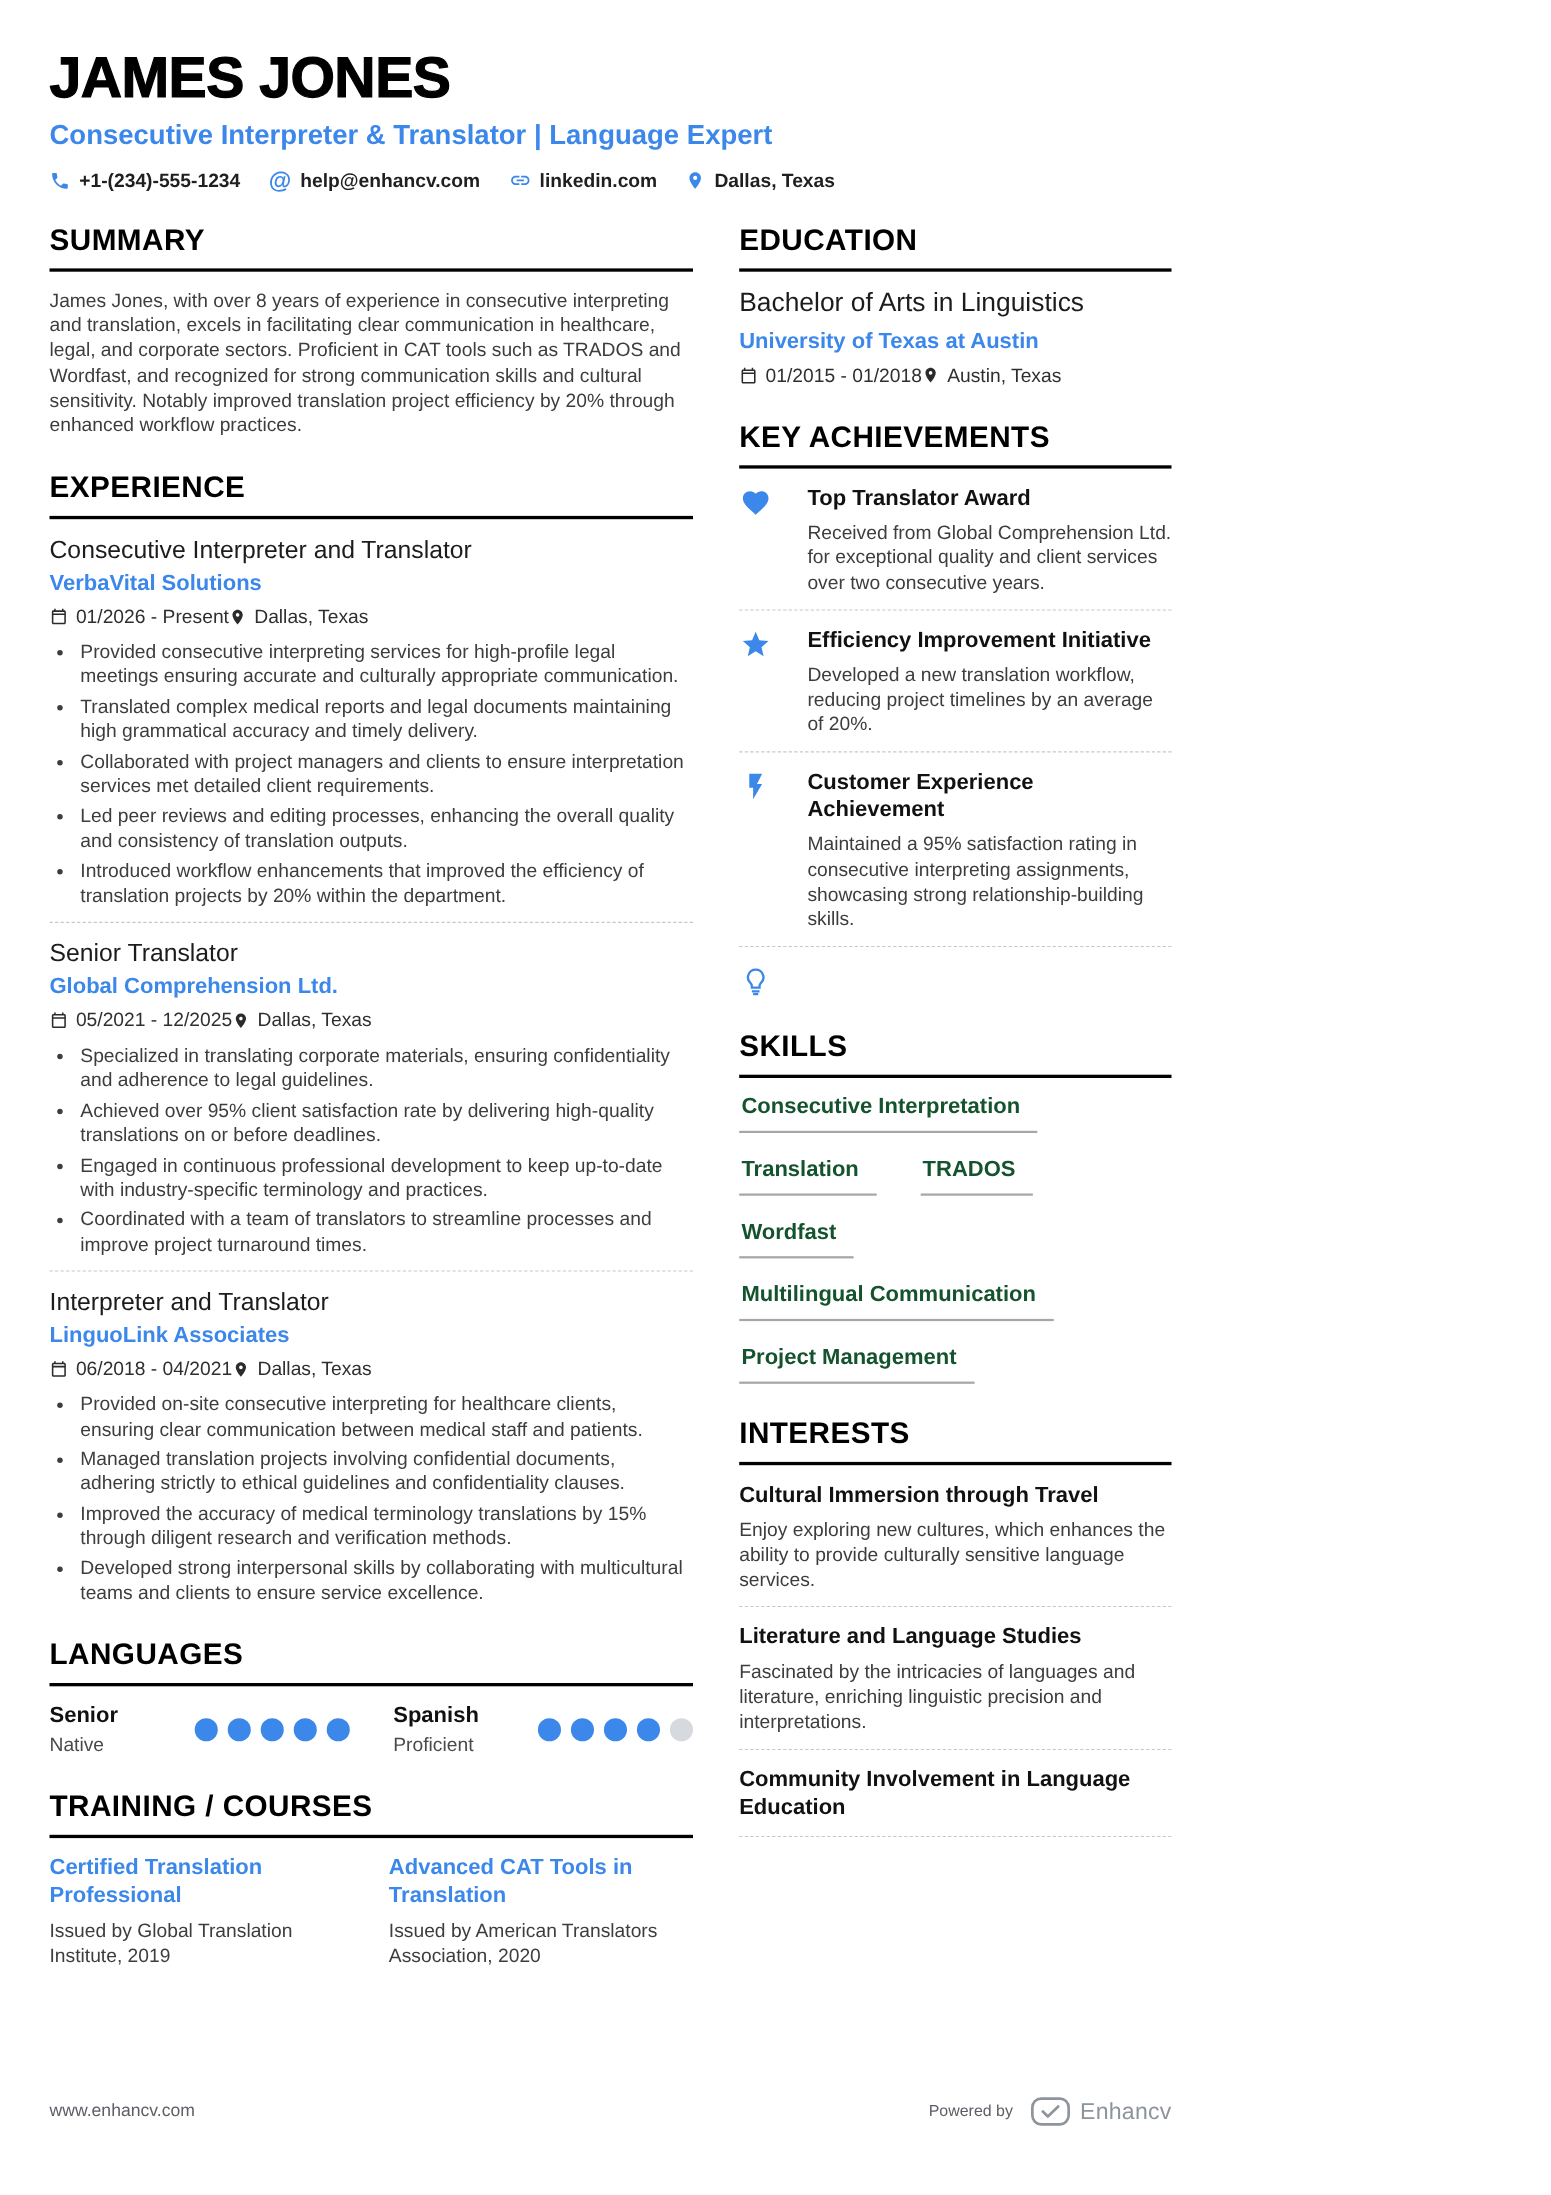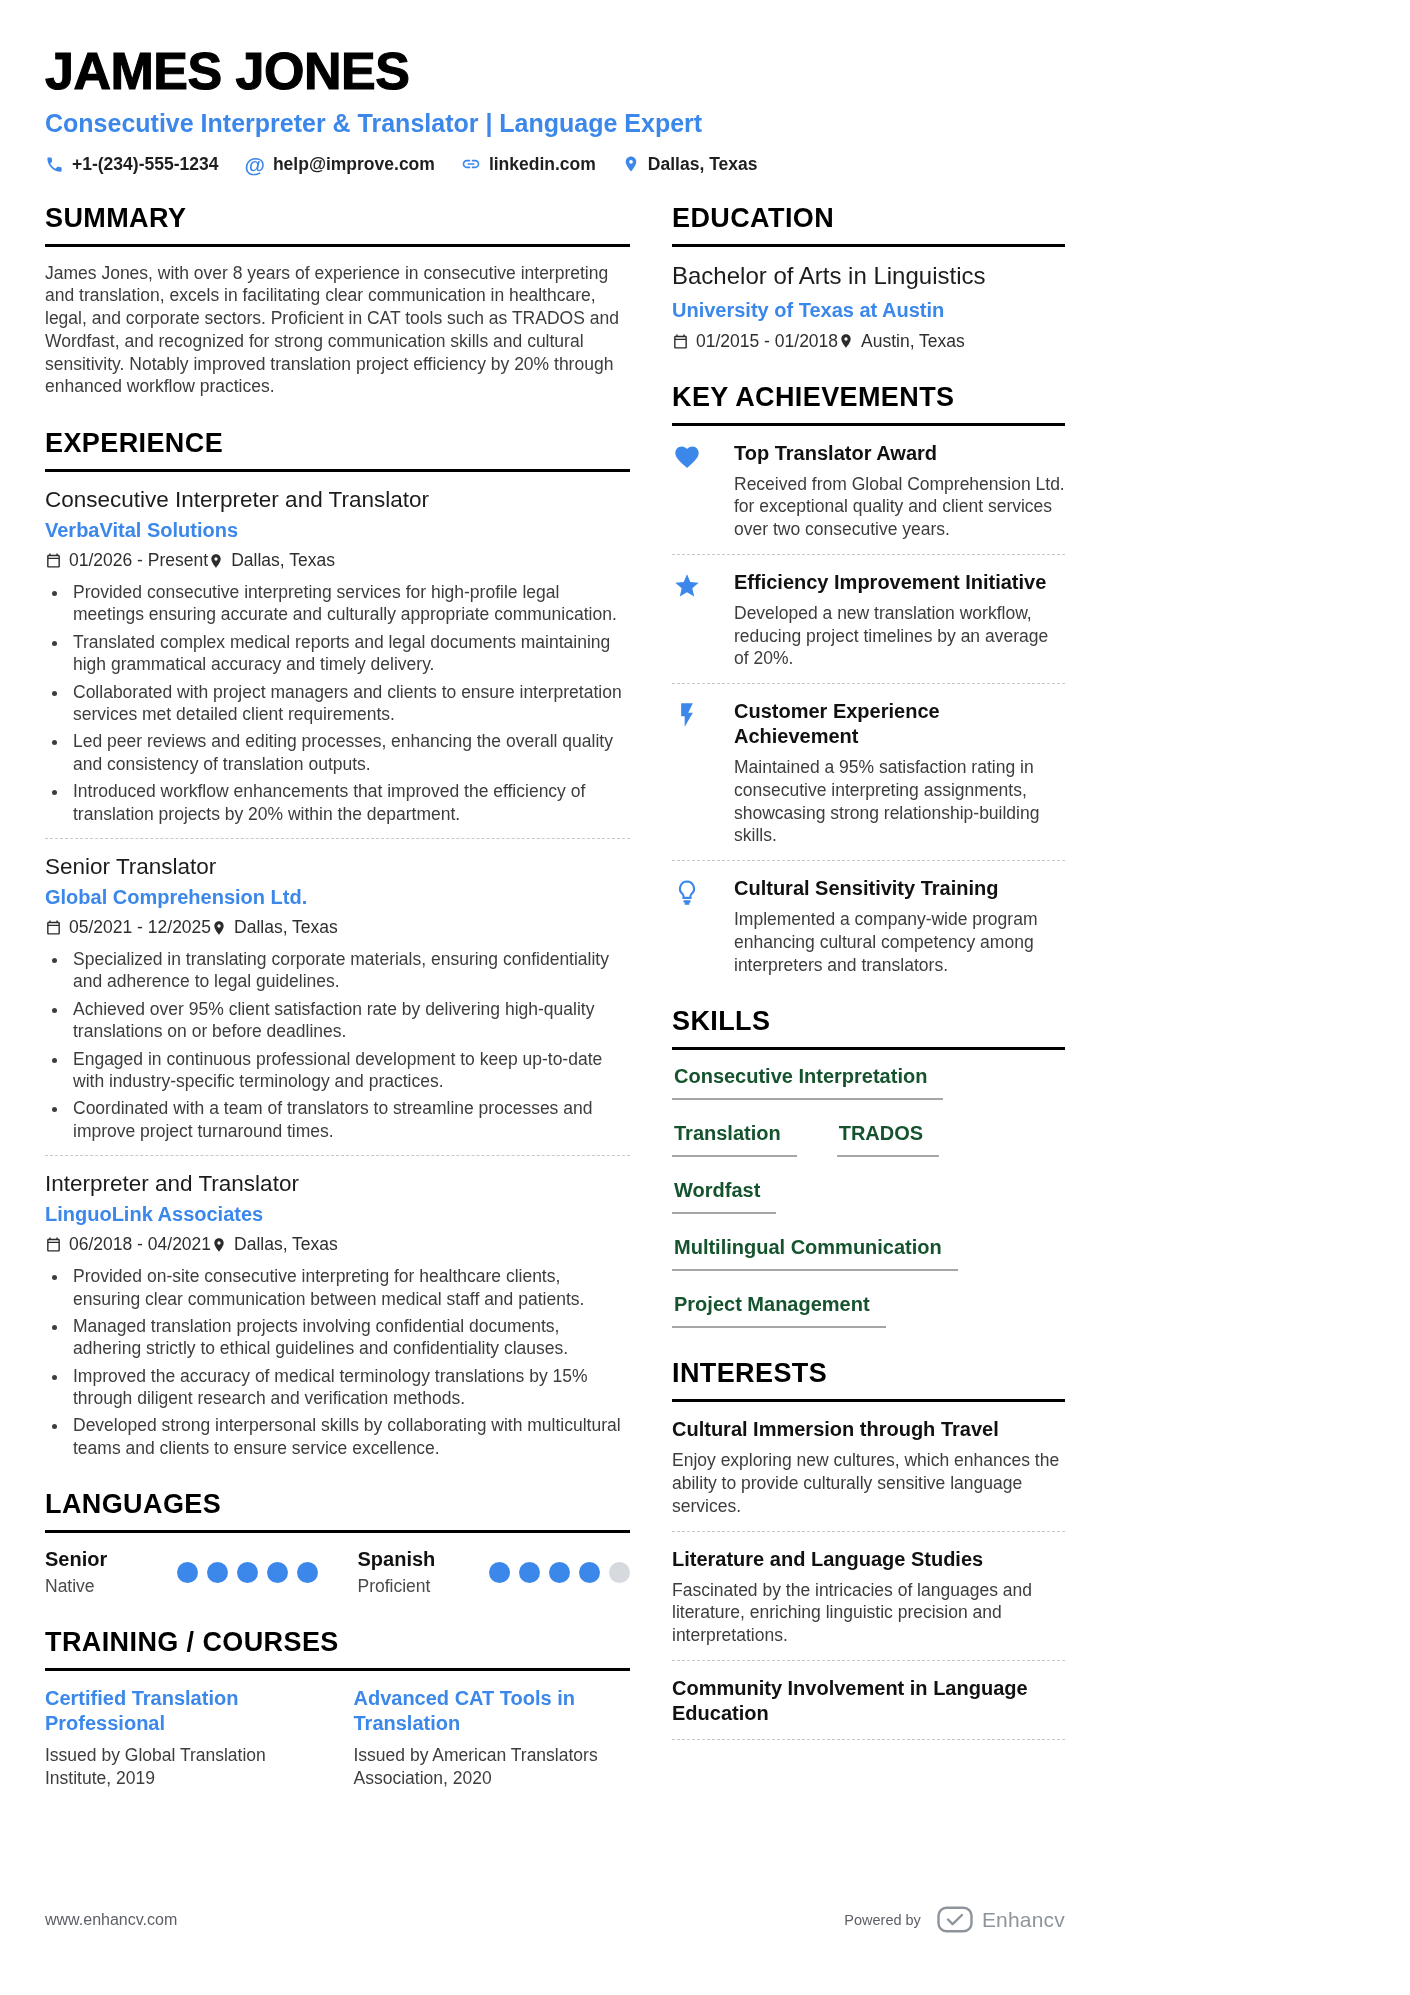--- a/index.html
+++ b/index.html
@@ -94,21 +94,21 @@
         <div class="contact-item">
           <span class="cicon">
             <svg width="19" height="19" viewBox="0 0 24 24" fill="currentColor">
                 <path d="M6.62 10.79c1.44 2.83 3.76 5.14 6.59 6.59l2.2-2.2c.27-.27.67-.36 1.02-.24 1.12.37 2.33.57 3.57.57.55 0 1 .45 1 1V20c0 .55-.45 1-1 1-9.39 0-17-7.61-17-17 0-.55.45-1 1-1h3.5c.55 0 1 .45 1 1 0 1.25.2 2.45.57 3.57.11.35.03.74-.25 1.02l-2.2 2.2z"></path>
               </svg>
           </span>
           <span class="ctext">+1-(234)-555-1234</span>
         </div>
         <div class="contact-item">
           <span class="cicon at-glyph">@</span>
-          <span class="ctext">help@improve.com</span>
+          <span class="ctext">help@enhancv.com</span>
         </div>
         <div class="contact-item">
           <span class="cicon">
             <svg width="20" height="20" viewBox="0 0 24 24" fill="currentColor">
                 <path d="M3.9 12c0-1.71 1.39-3.1 3.1-3.1h4V7H7c-2.76 0-5 2.24-5 5s2.24 5 5 5h4v-1.9H7c-1.71 0-3.1-1.39-3.1-3.1zM8 13h8v-2H8v2zm9-6h-4v1.9h4c1.71 0 3.1 1.39 3.1 3.1s-1.39 3.1-3.1 3.1h-4V17h4c2.76 0 5-2.24 5-5s-2.24-5-5-5z"></path>
               </svg>
           </span>
           <span class="ctext">linkedin.com</span>
         </div>
         <div class="contact-item">
@@ -341,24 +341,20 @@
             </div>
           </div>
           <hr class="dashed">
 
           <div class="ach-item">
             <span class="ach-icon">
               <svg width="28" height="28" viewBox="0 0 24 24" fill="none" stroke="currentColor" stroke-width="1.8">
                   <path d="M9 20h6M10 22h4M12 3a6 6 0 0 0-4 10.47c.64.57 1 1.4 1 2.26V17h6v-1.27c0-.86.36-1.69 1-2.26A6 6 0 0 0 12 3z"></path>
                 </svg>
             </span>
-            <div>
-              <div class="sub-title">Cultural Sensitivity Training</div>
-              <div class="body-text">Implemented a company-wide program enhancing cultural competency among interpreters and translators.</div>
-            </div>
           </div>
         </section>
 
         <section>
           <h2 class="section-h">SKILLS</h2>
           <div class="skills-wrap">
             <span class="skill">Consecutive Interpretation</span>
             <span class="skill">Translation</span>
             <span class="skill">TRADOS</span>
             <span class="skill">Wordfast</span>

